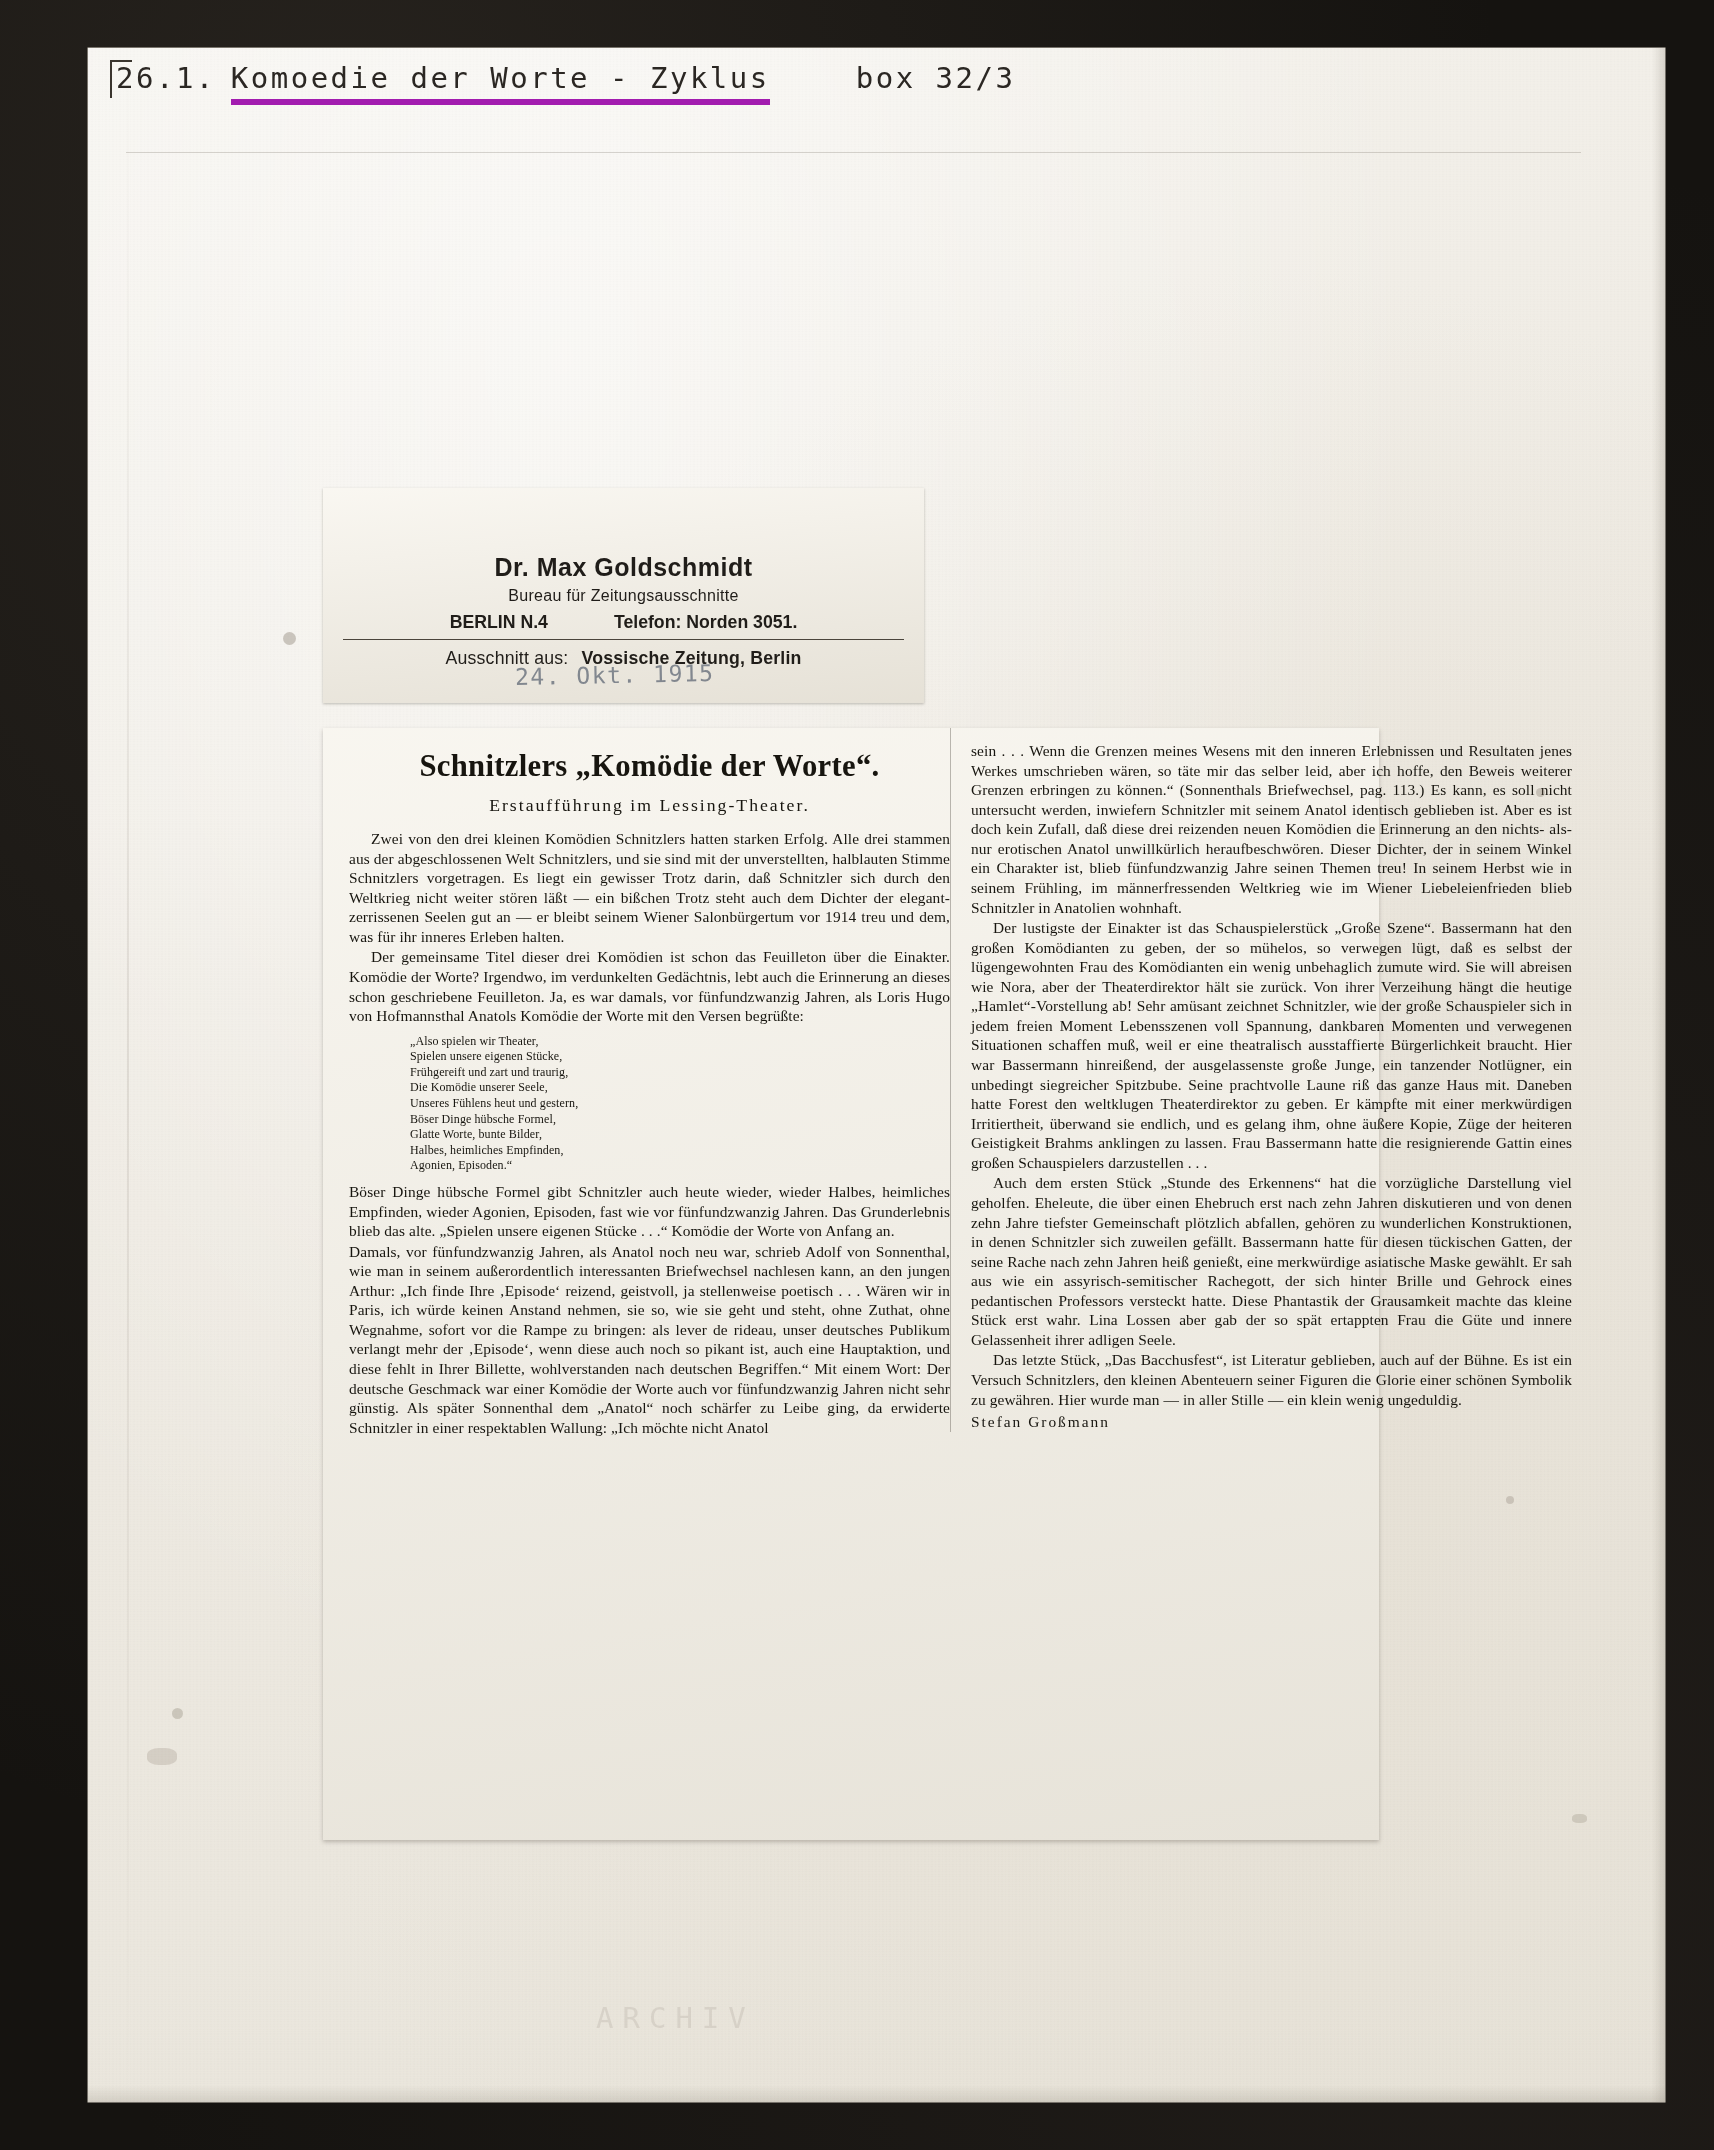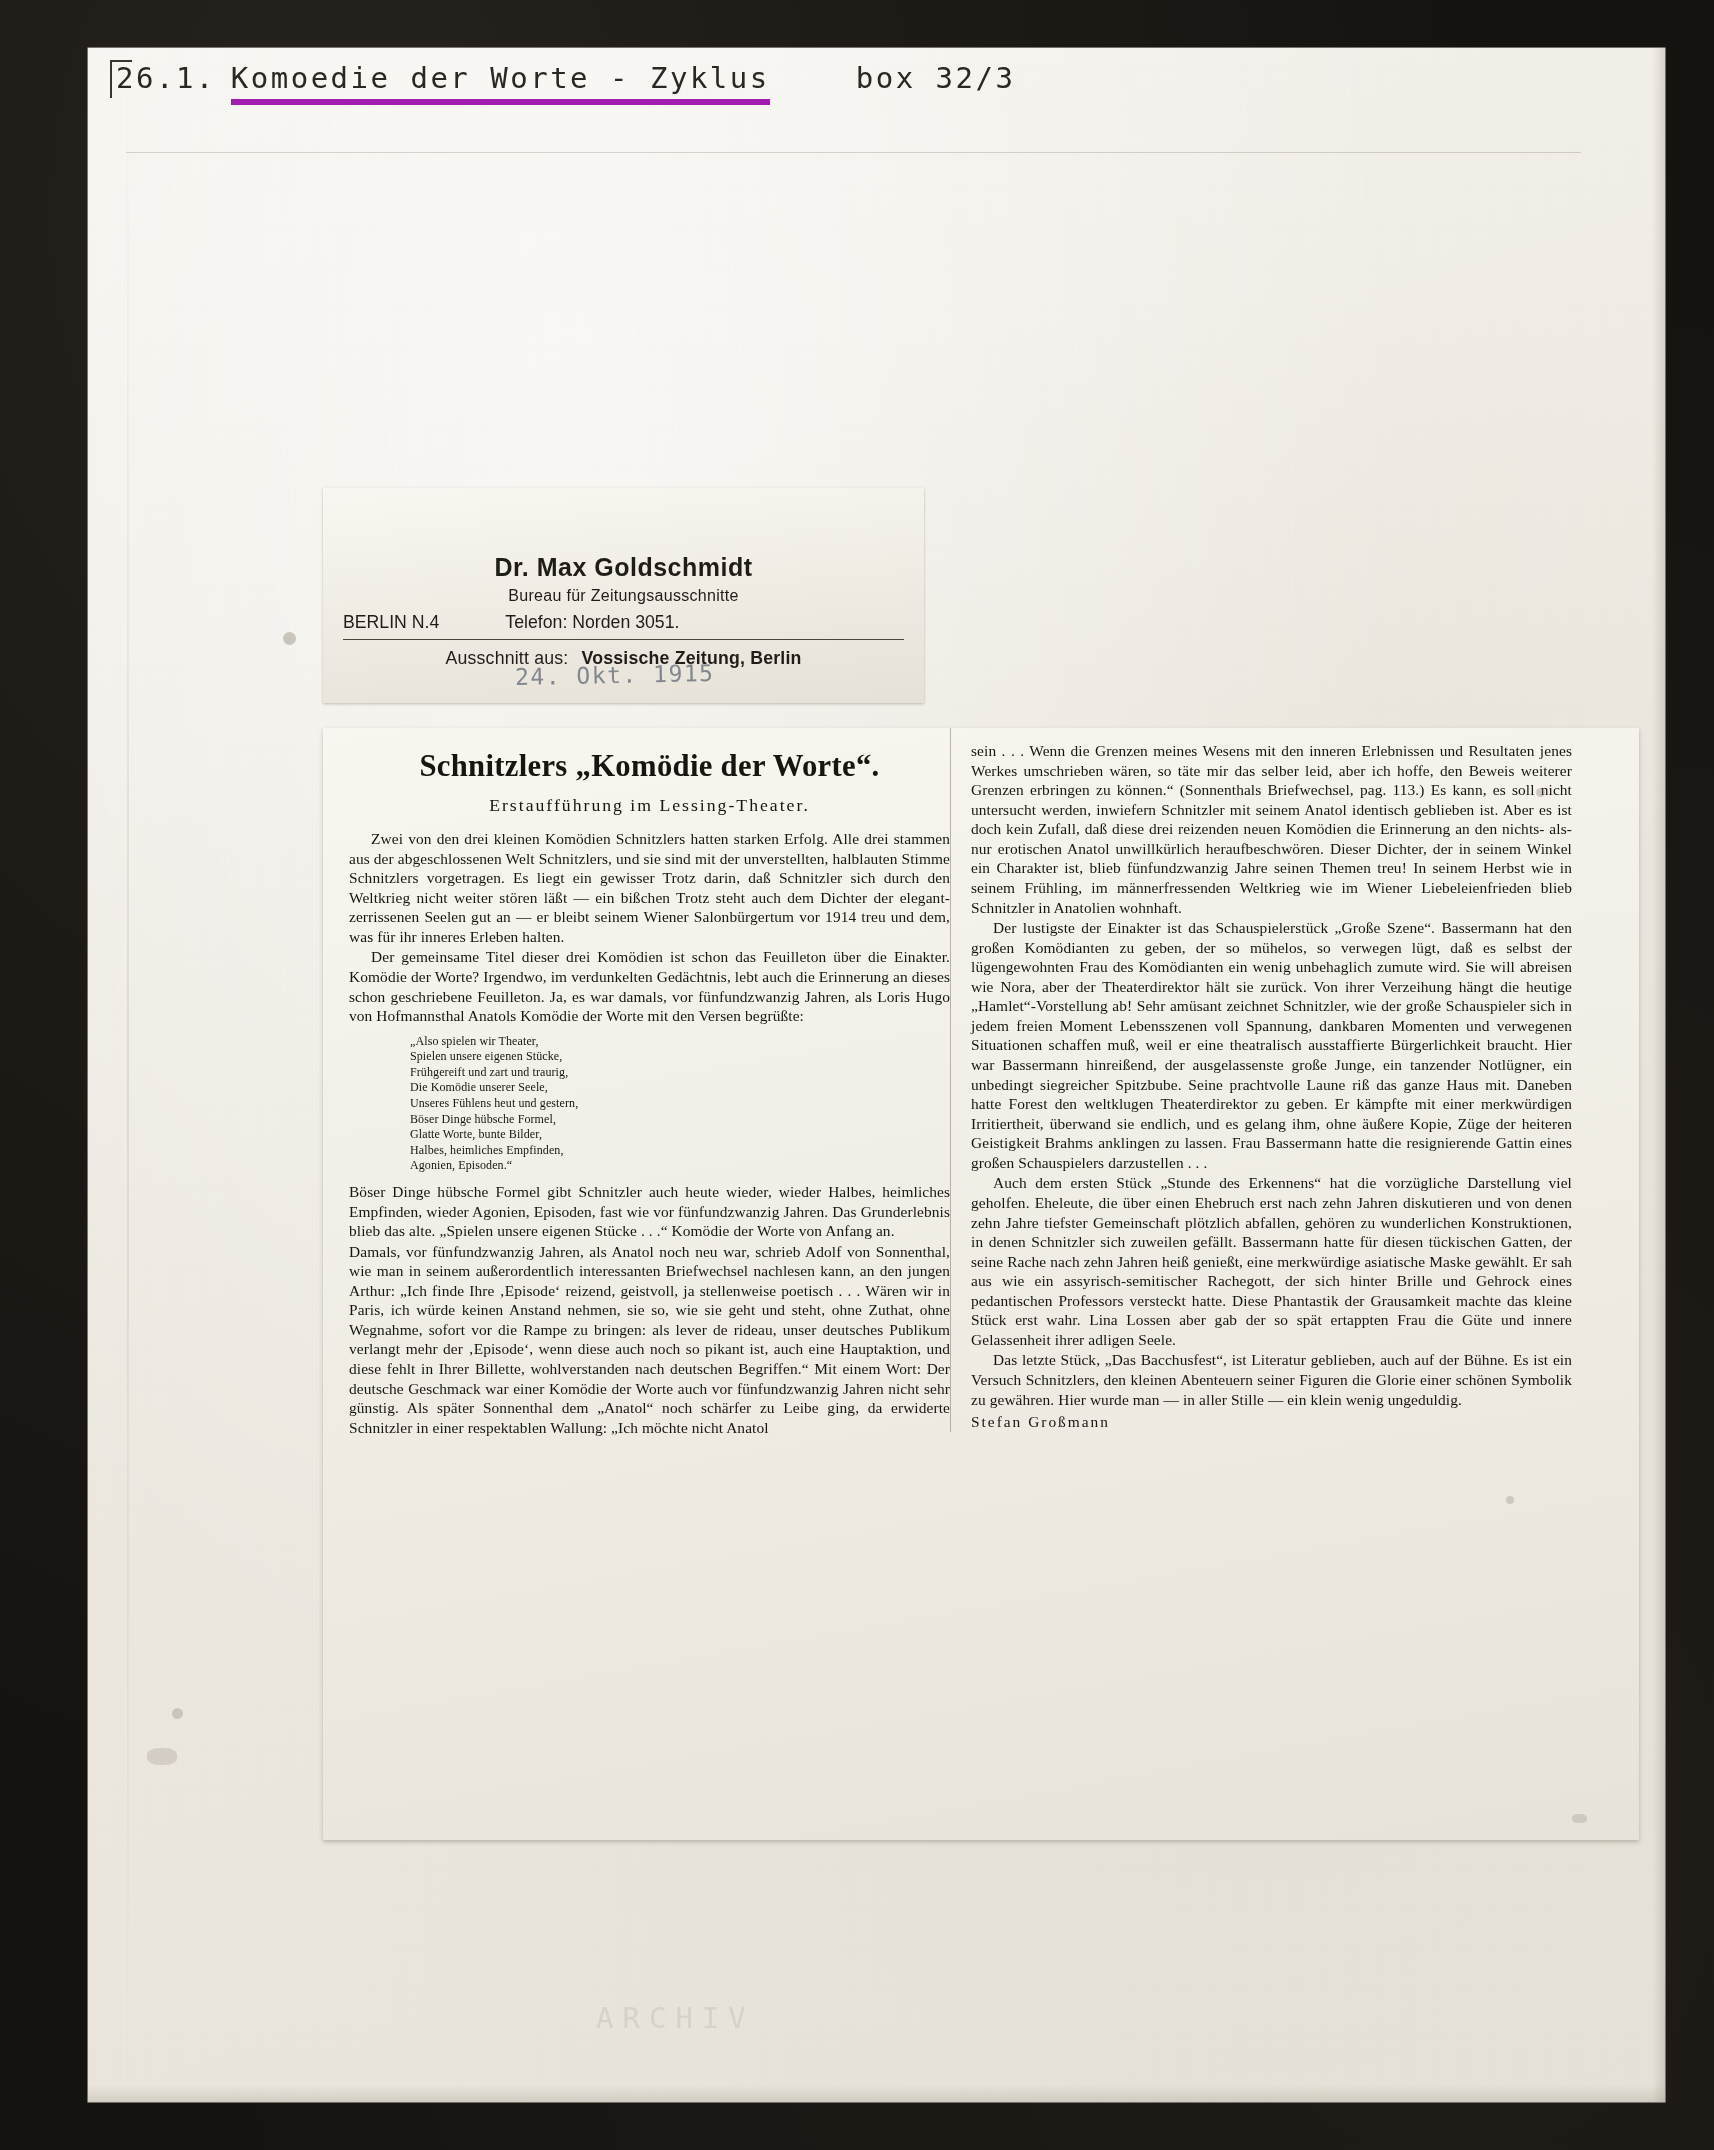--- a/index.html
+++ b/index.html
@@ -140,22 +140,23 @@
     margin-top: 48px;
   }
   .slip-sub{
     font-size: 16px;
     margin-top: 5px;
     letter-spacing: 0.3px;
   }
   .slip-row{
     margin-top: 7px;
     font-size: 17.7px;
-    font-weight: 400;
+    font-weight: 700;
     display:flex;
+    justify-content:center;
     gap: 66px;
     border-bottom: 1px solid #4a443b;
     padding-bottom: 6px;
   }
   .slip-src{
     margin-top: 8px;
     font-size: 17.7px;
     letter-spacing:0.2px;
   }
   .slip-src b{font-weight:700;margin-left:8px;}
@@ -169,21 +170,21 @@
     color: #5b6472;
     opacity:.72;
     transform: rotate(-1.2deg);
   }
 
   
   .clip {
     position:absolute;
     left: 323px;
     top: 728px;
-    width: 1316px;
+    width: 1056px;
     height: 1112px;
     background:#edeae1;
     box-shadow: 0 1.5px 4px rgba(60,55,48,.28);
   }
   .clip::before{
     content:"";
     position:absolute; inset:0;
     background:linear-gradient(170deg, rgba(253,251,246,.7), rgba(225,220,209,.5));
     pointer-events:none;
   }

